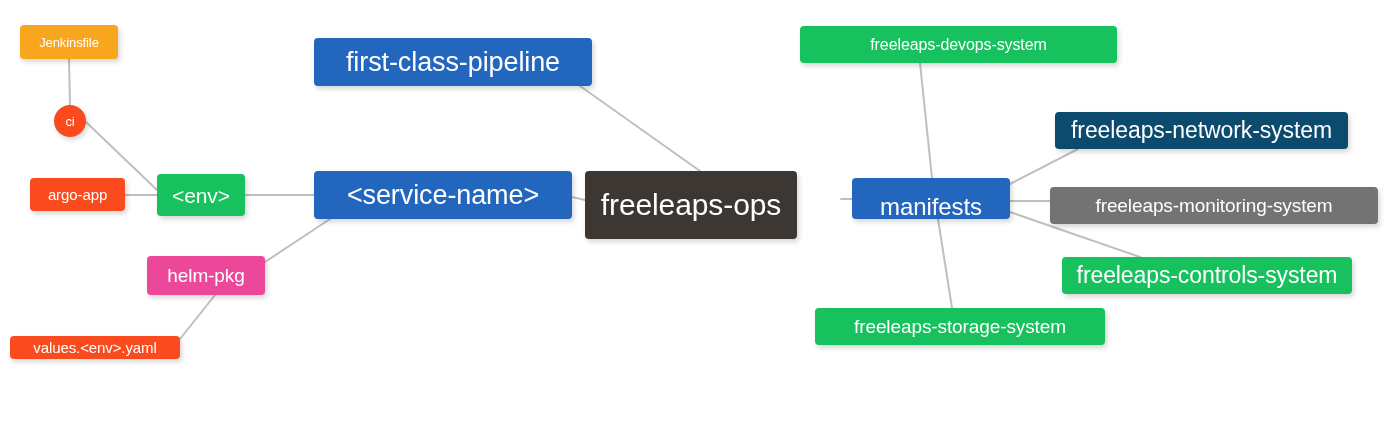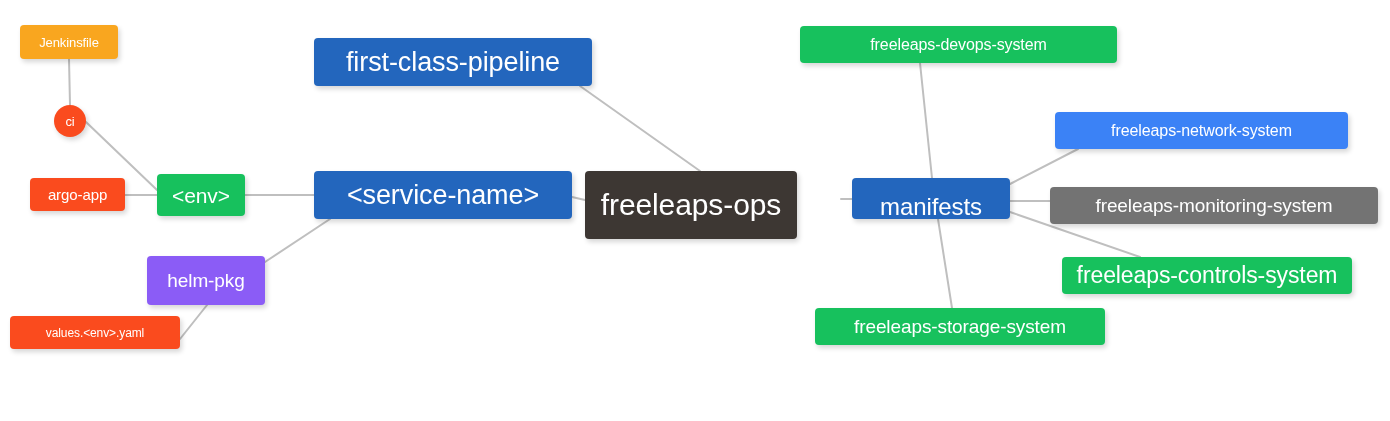--- a/index.html
+++ b/index.html
@@ -71,42 +71,42 @@
       </div>
       <div class="node" style="left: 54px; top: 105px; width: 32px; height: 32px; background: rgb(250, 75, 30); font-size: 13px; border-radius: 16px;">
         <span class="node-label">ci</span>
       </div>
       <div class="node" style="left: 30px; top: 178px; width: 95px; height: 33px; background: rgb(250, 75, 30); font-size: 15px;">
         <span class="node-label">argo-app</span>
       </div>
       <div class="node" style="left: 157px; top: 174px; width: 88px; height: 42px; background: rgb(23, 193, 93); font-size: 21px;">
         <span class="node-label">&lt;env&gt;</span>
       </div>
-      <div class="node" style="left: 147px; top: 256px; width: 118px; height: 49px; background: #8b5cf6; font-size: 19px;">
+      <div class="node" style="left: 147px; top: 256px; width: 118px; height: 39px; background: #ec4899; font-size: 19px;">
         <span class="node-label">helm-pkg</span>
       </div>
-      <div class="node" style="left: 10px; top: 316px; width: 170px; height: 33px; background: rgb(250, 75, 30); font-size: 12px;">
+      <div class="node" style="left: 10px; top: 336px; width: 170px; height: 23px; background: rgb(250, 75, 30); font-size: 15px;">
         <span class="node-label">values.&lt;env&gt;.yaml</span>
       </div>
       <div class="node" style="left: 314px; top: 38px; width: 278px; height: 48px; background: rgb(35, 102, 189); font-size: 27px;">
         <span class="node-label">first-class-pipeline</span>
       </div>
       <div class="node" style="left: 314px; top: 171px; width: 258px; height: 48px; background: rgb(35, 102, 189); font-size: 27px;">
         <span class="node-label">&lt;service-name&gt;</span>
       </div>
       <div class="node" style="left: 585px; top: 171px; width: 212px; height: 68px; background: rgb(61, 55, 51); font-size: 30px; justify-content: center;">
         <span class="node-label">freeleaps-ops</span>
       </div>
       <div class="node" style="left: 852px; top: 178px; width: 158px; height: 41px; background: rgb(35, 102, 189); font-size: 24px; align-items: flex-end;">
         <span class="node-label">manifests</span>
       </div>
       <div class="node" style="left: 800px; top: 26px; width: 317px; height: 37px; background: rgb(23, 193, 93); font-size: 16px;">
         <span class="node-label">freeleaps-devops-system</span>
       </div>
-      <div class="node" style="left: 1055px; top: 112px; width: 293px; height: 37px; background: #3b82f6; font-size: 16px;">
+      <div class="node" style="left: 1055px; top: 112px; width: 293px; height: 37px; background: #0c4a6e; font-size: 23px;">
         <span class="node-label">freeleaps-network-system</span>
       </div>
       <div class="node" style="left: 1050px; top: 187px; width: 328px; height: 37px; background: #737373; font-size: 19px;">
         <span class="node-label">freeleaps-monitoring-system</span>
       </div>
       <div class="node" style="left: 1062px; top: 257px; width: 290px; height: 37px; background: rgb(23, 193, 93); font-size: 23px;">
         <span class="node-label">freeleaps-controls-system</span>
       </div>
       <div class="node" style="left: 815px; top: 308px; width: 290px; height: 37px; background: rgb(23, 193, 93); font-size: 19px;">
         <span class="node-label">freeleaps-storage-system</span>

